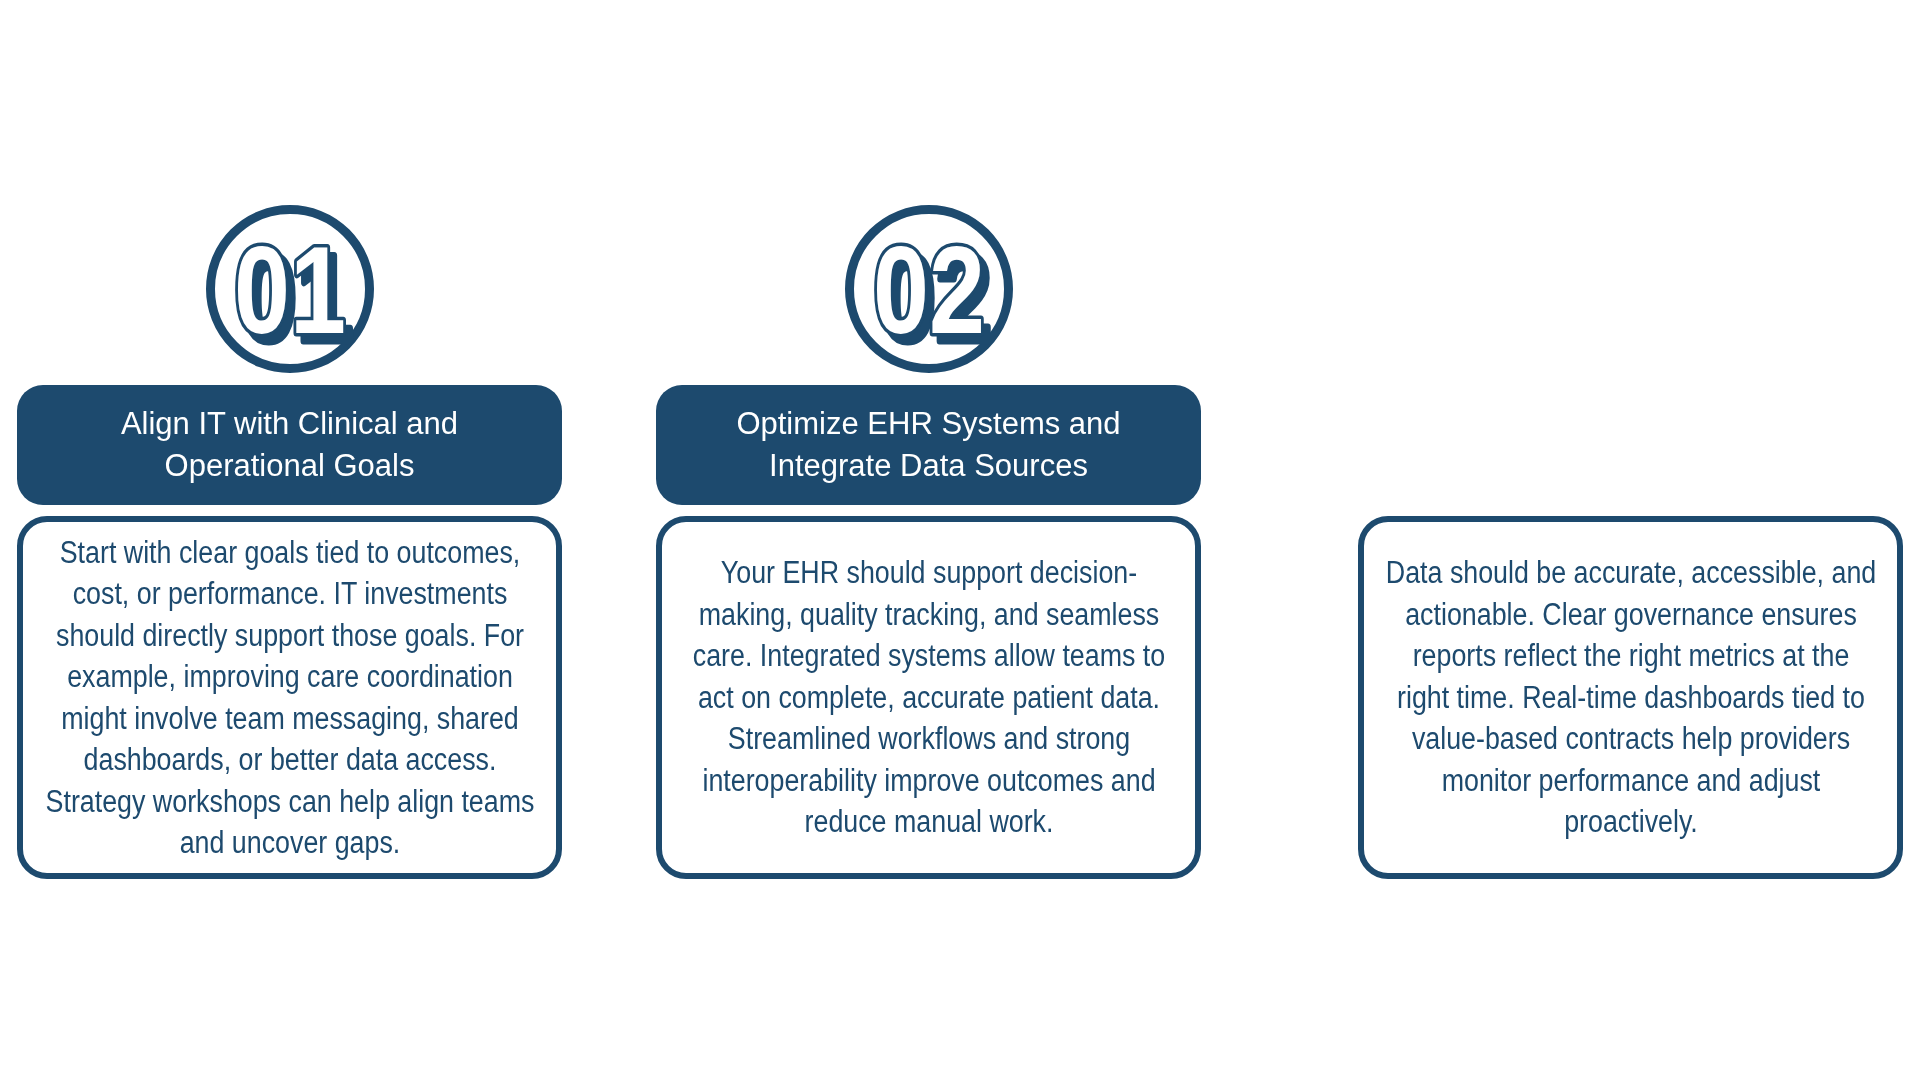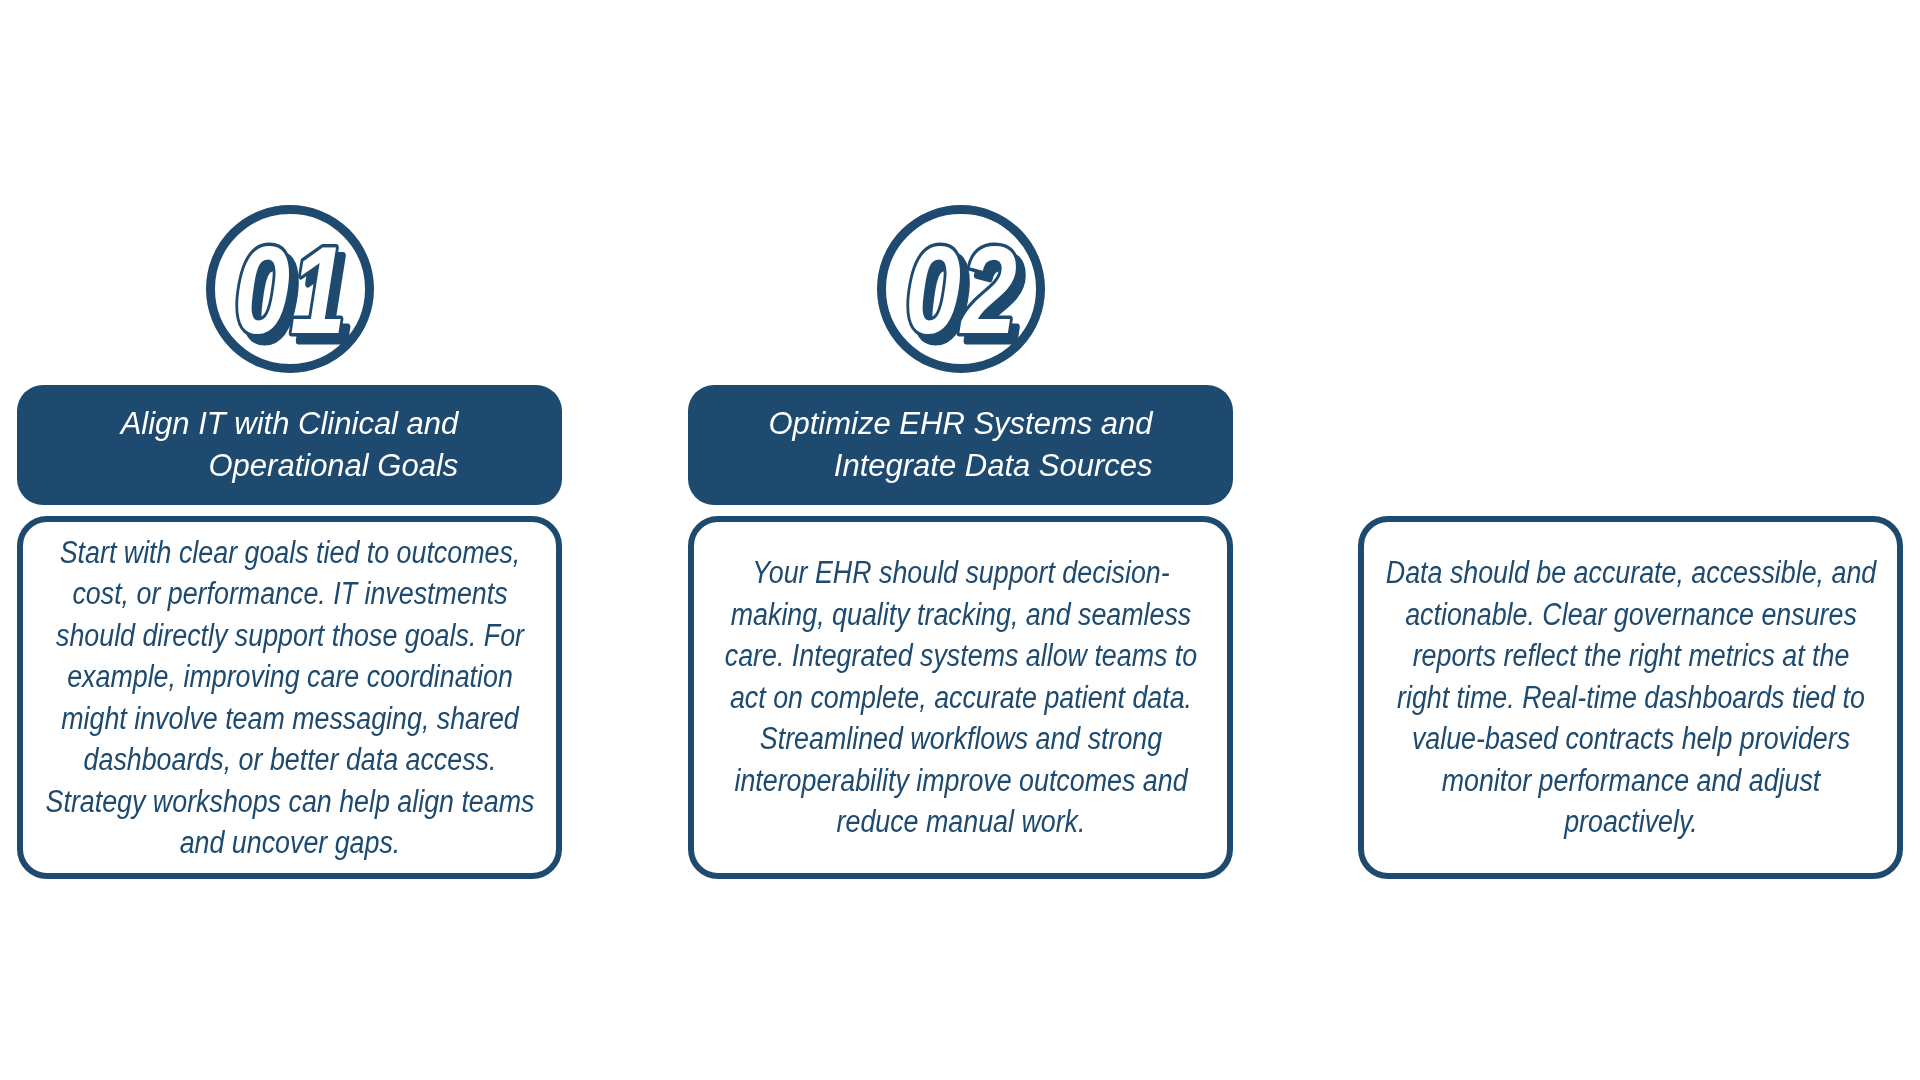--- a/index.html
+++ b/index.html
@@ -4,23 +4,23 @@
 <style>
   :root{
     --accent:#1d4a6e;
     --on-accent:#ffffff;
   }
   *{margin:0;padding:0;box-sizing:border-box;}
   html,body{width:1920px;height:1080px;background:#ffffff;overflow:hidden;}
   body{font-family:"Liberation Sans", sans-serif;}
   .canvas{position:relative;width:1920px;height:1080px;background:#ffffff;}
 
-  .column{position:absolute;top:0;width:545px;height:800px;font-style:italic;}
+  .column{position:absolute;top:0;width:545px;height:800px;}
   .col1{left:17px;}
-  .col2{left:688px;}
+  .col2{left:656px;}
   .col3{left:1358px;}
 
   
   .badge{
     position:absolute;top:205px;left:50%;transform:translateX(-50%);
     width:168px;height:168px;border:9px solid var(--accent);
     border-radius:50%;background:#ffffff;
     display:flex;align-items:center;justify-content:center;
   }
   .badge svg{
@@ -35,21 +35,21 @@
   }
 
   
   .title-bar{
     position:absolute;top:385px;left:0;width:545px;height:120px;
     background:var(--accent);border-radius:26px;
     display:flex;align-items:center;justify-content:center;
   }
   .title-text{
     color:var(--on-accent);font-size:31px;line-height:42px;font-weight:500;
-    text-align:right;white-space:pre-line;
+    text-align:center;white-space:pre-line;
   }
 
   
   .card{
     position:absolute;top:516px;left:0;width:545px;height:363px;
     background:#ffffff;border:6px solid var(--accent);border-radius:30px;
     display:flex;align-items:center;justify-content:center;overflow:visible;
   }
   .card-text{
     flex-shrink:0;width:620px;

